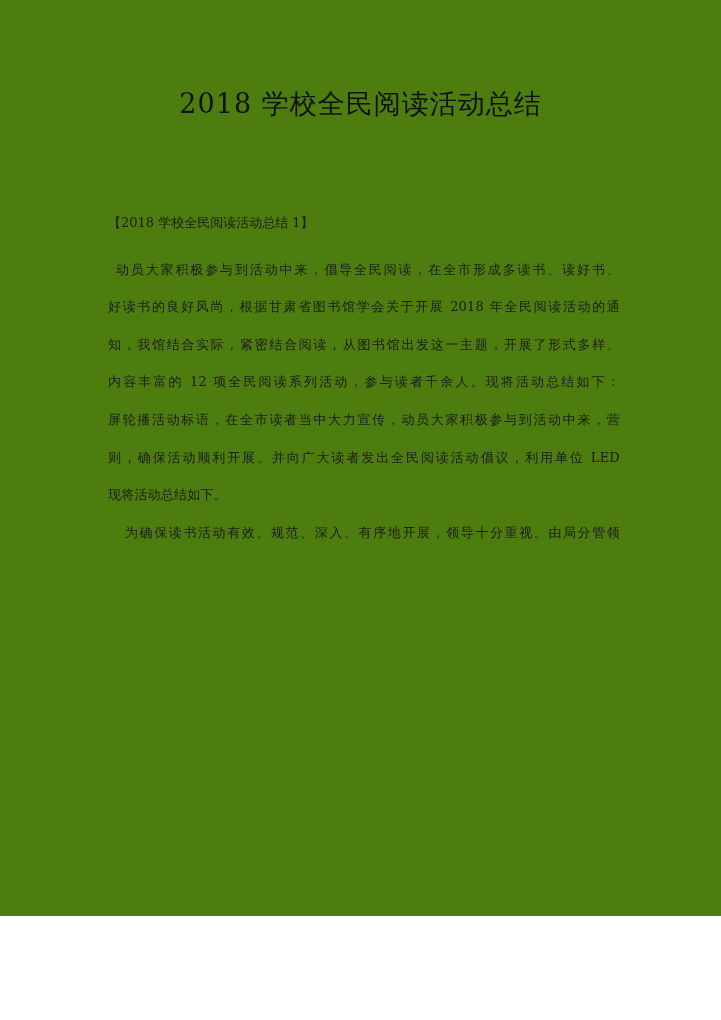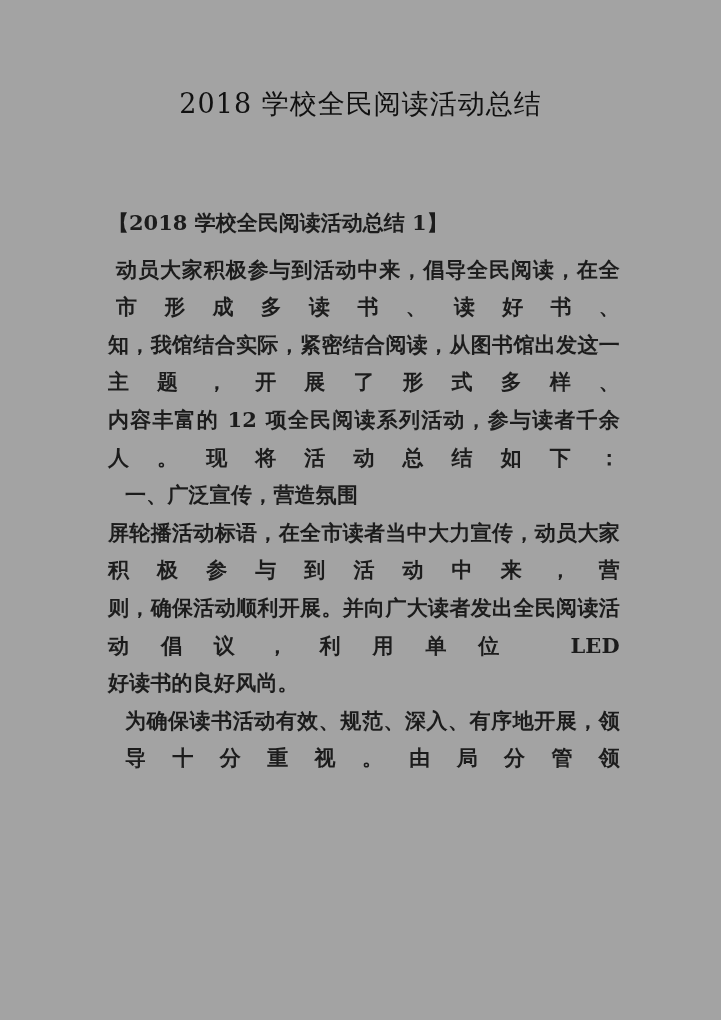--- a/index.html
+++ b/index.html
@@ -4,22 +4,22 @@
 <title>2018 学校全民阅读活动总结</title>
 <style>
   html, body {
     margin: 0;
     padding: 0;
     background: #ffffff;
   }
   .page {
     position: relative;
     width: 721px;
-    height: 1020px;
-    background: #a3a3a3;
+    height: 916px;
+    background: #4d7c0f;
     overflow: hidden;
     font-family: "DejaVu Serif", "Liberation Serif", serif;
     color: #1a1a1a;
     -webkit-font-smoothing: antialiased;
   }
 
   
   .doc-title {
     position: absolute;
     top: 84px;
@@ -35,26 +35,26 @@
 
   
   .body-block {
     position: absolute;
     top: 204px;
     left: 108px;
     width: 512px;
   }
 
   .line {
-    font-size: 21px;
+    font-size: 13px;
     line-height: 37.6px;
     letter-spacing: 0.2px;
     color: #1c1c1c;
     white-space: pre;
-    font-weight: 700;
+    font-weight: 400;
   }
 
   
   .line.just {
     white-space: normal;
     text-align: justify;
     text-align-last: justify;
     text-justify: inter-character;
   }
 
@@ -77,32 +77,32 @@
   <div class="doc-title">2018 学校全民阅读活动总结</div>
 
   <div class="body-block">
 
     <div class="line tag">【2018 学校全民阅读活动总结 1】</div>
 
     <div class="gap-sm"></div>
 
     <div class="line just ind-1">动员大家积极参与到活动中来，倡导全民阅读，在全市形成多读书、读好书、</div>
 
+    <div class="line just">好读书的良好风尚，根据甘肃省图书馆学会关于开展 2018 年全民阅读活动的通</div>
 
     <div class="line just">知，我馆结合实际，紧密结合阅读，从图书馆出发这一主题，开展了形式多样、</div>
 
     <div class="line just">内容丰富的 12 项全民阅读系列活动，参与读者千余人。现将活动总结如下：</div>
 
-    <div class="line ind-2">一、广泛宣传，营造氛围</div>
 
 
 
     <div class="line just">屏轮播活动标语，在全市读者当中大力宣传，动员大家积极参与到活动中来，营</div>
 
     <div class="line just">则，确保活动顺利开展。并向广大读者发出全民阅读活动倡议，利用单位 LED</div>
 
-    <div class="line">好读书的良好风尚。</div>
+    <div class="line">现将活动总结如下。</div>
 
 
     <div class="line just ind-2">为确保读书活动有效、规范、深入、有序地开展，领导十分重视。由局分管领</div>
 
   </div>
 </div>
 
 </body></html>

